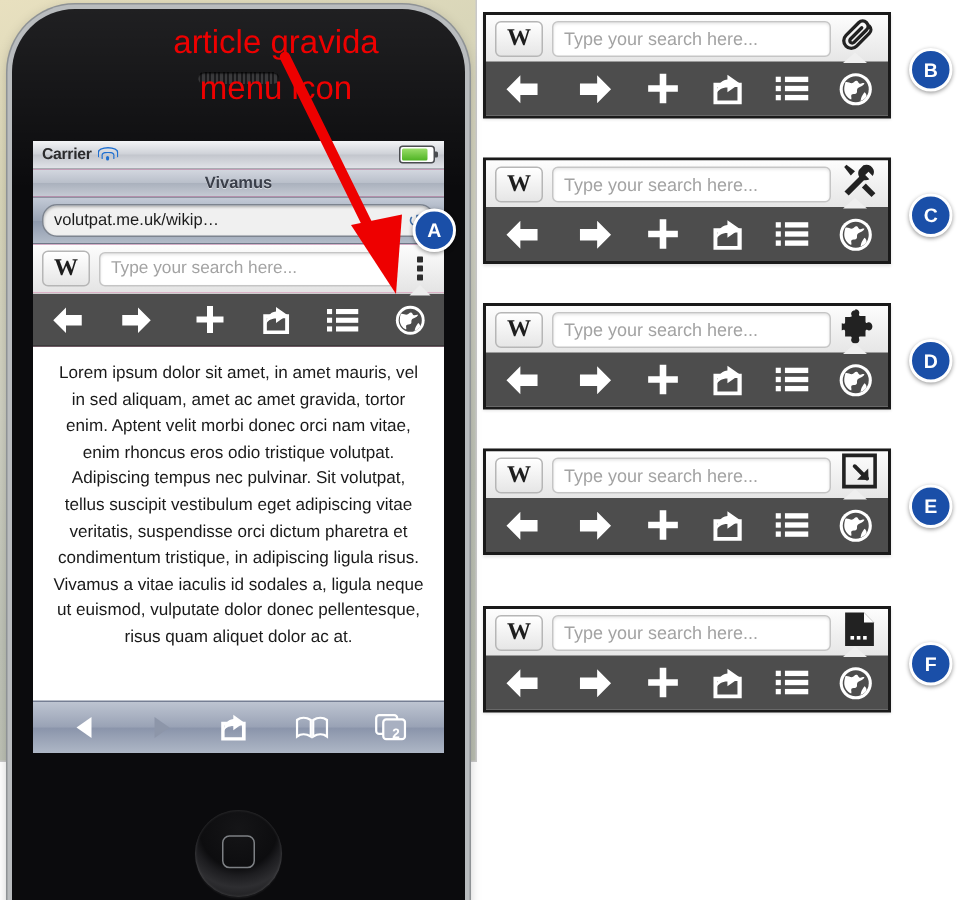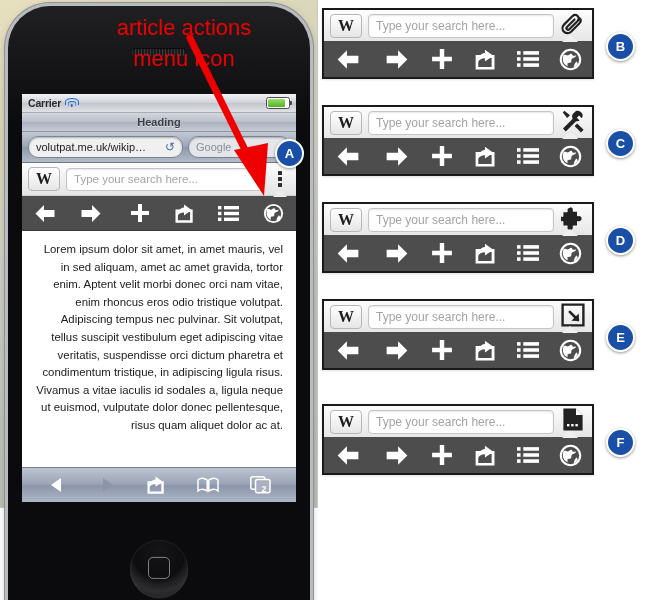--- a/index.html
+++ b/index.html
@@ -129,21 +129,21 @@
     border-bottom:1px solid #3b3b3b;
   }
   .wiki-bar .nudge{position:absolute;top:-6px;width:0;height:0;border-left:7px solid transparent;border-right:7px solid transparent;border-bottom:7px solid #ededed;}
   .ic{display:flex;align-items:center;justify-content:center;height:34px;}
   .ic svg{display:block;}
 
   .article{
     background:#fff;height:264px;overflow:hidden;padding:10px 13px 0 13px;box-sizing:border-box;
   }
   .article h1{margin:0 0 9px 0;font-size:19px;font-weight:bold;color:#111;letter-spacing:-.2px;}
-  .article p{margin:0;font-size:11.4px;line-height:17.6px;color:#1a1a1a;text-align:right;}
+  .article p{margin:0;font-size:11.4px;line-height:17.6px;color:#1a1a1a;text-align:center;}
 
   .safari-bar{
     position:absolute;left:0;right:0;bottom:0;height:34px;
     background:linear-gradient(180deg,#bdc4d1 0%,#9aa3b6 48%,#8b95ab 52%,#aeb7c6 100%);
     border-top:1px solid #757e93;
     display:flex;align-items:center;justify-content:space-around;padding:0 10px;
   }
 
   
   .anno{
@@ -187,47 +187,44 @@
     <div class="backdrop-bottom"></div>
   </div>
   <div class="divider-v"></div>
   <div class="divider-h"></div>
 
   <div class="phone">
     <div class="phone-gloss"></div>
     <div class="speaker"></div>
 
     <div class="anno">
-      <div>article actions</div>
+      <div>article gravida</div>
       <div>menu icon</div>
     </div>
 
     <div class="screen">
 
       <div class="ios-status" style="position:relative;">
         <span class="carrier">Carrier</span>
         <span class="wifi">
             <i></i>
             <i></i>
             <i></i>
           </span>
         <span class="batt">
             <i></i>
           </span>
       </div>
 
-      <div class="ios-title">Heading</div>
+      <div class="ios-title">Vivamus</div>
 
       <div class="ios-urlbar">
         <div class="url-field">
           <span>volutpat.me.uk/wikip…</span>
           <span class="reload">↻</span>
-        </div>
-        <div class="search-field">
-          <span>Google</span>
         </div>
       </div>
 
       <div class="wiki-top">
         <div class="wlogo">W</div>
         <div class="wsearch">
           <span>Type your search here...</span>
         </div>
         <div class="wmenu">
           <span class="kebab">

